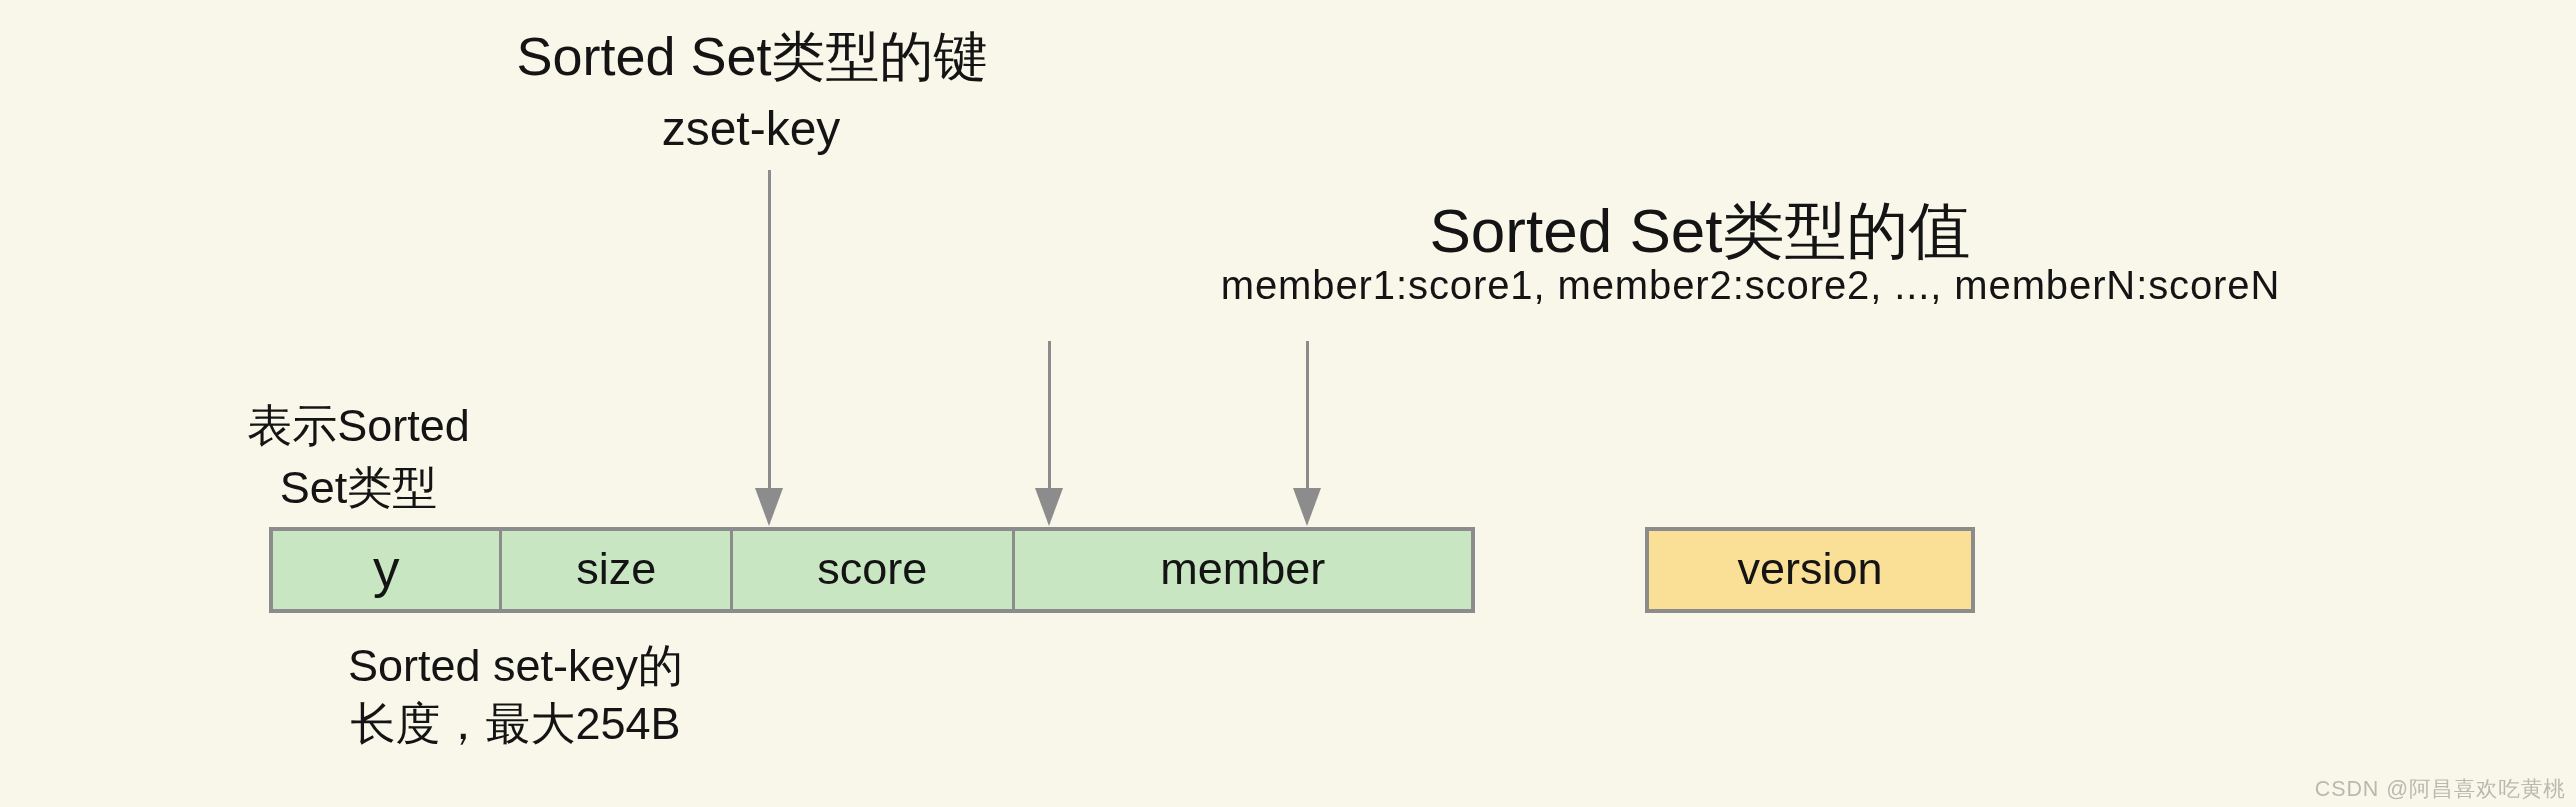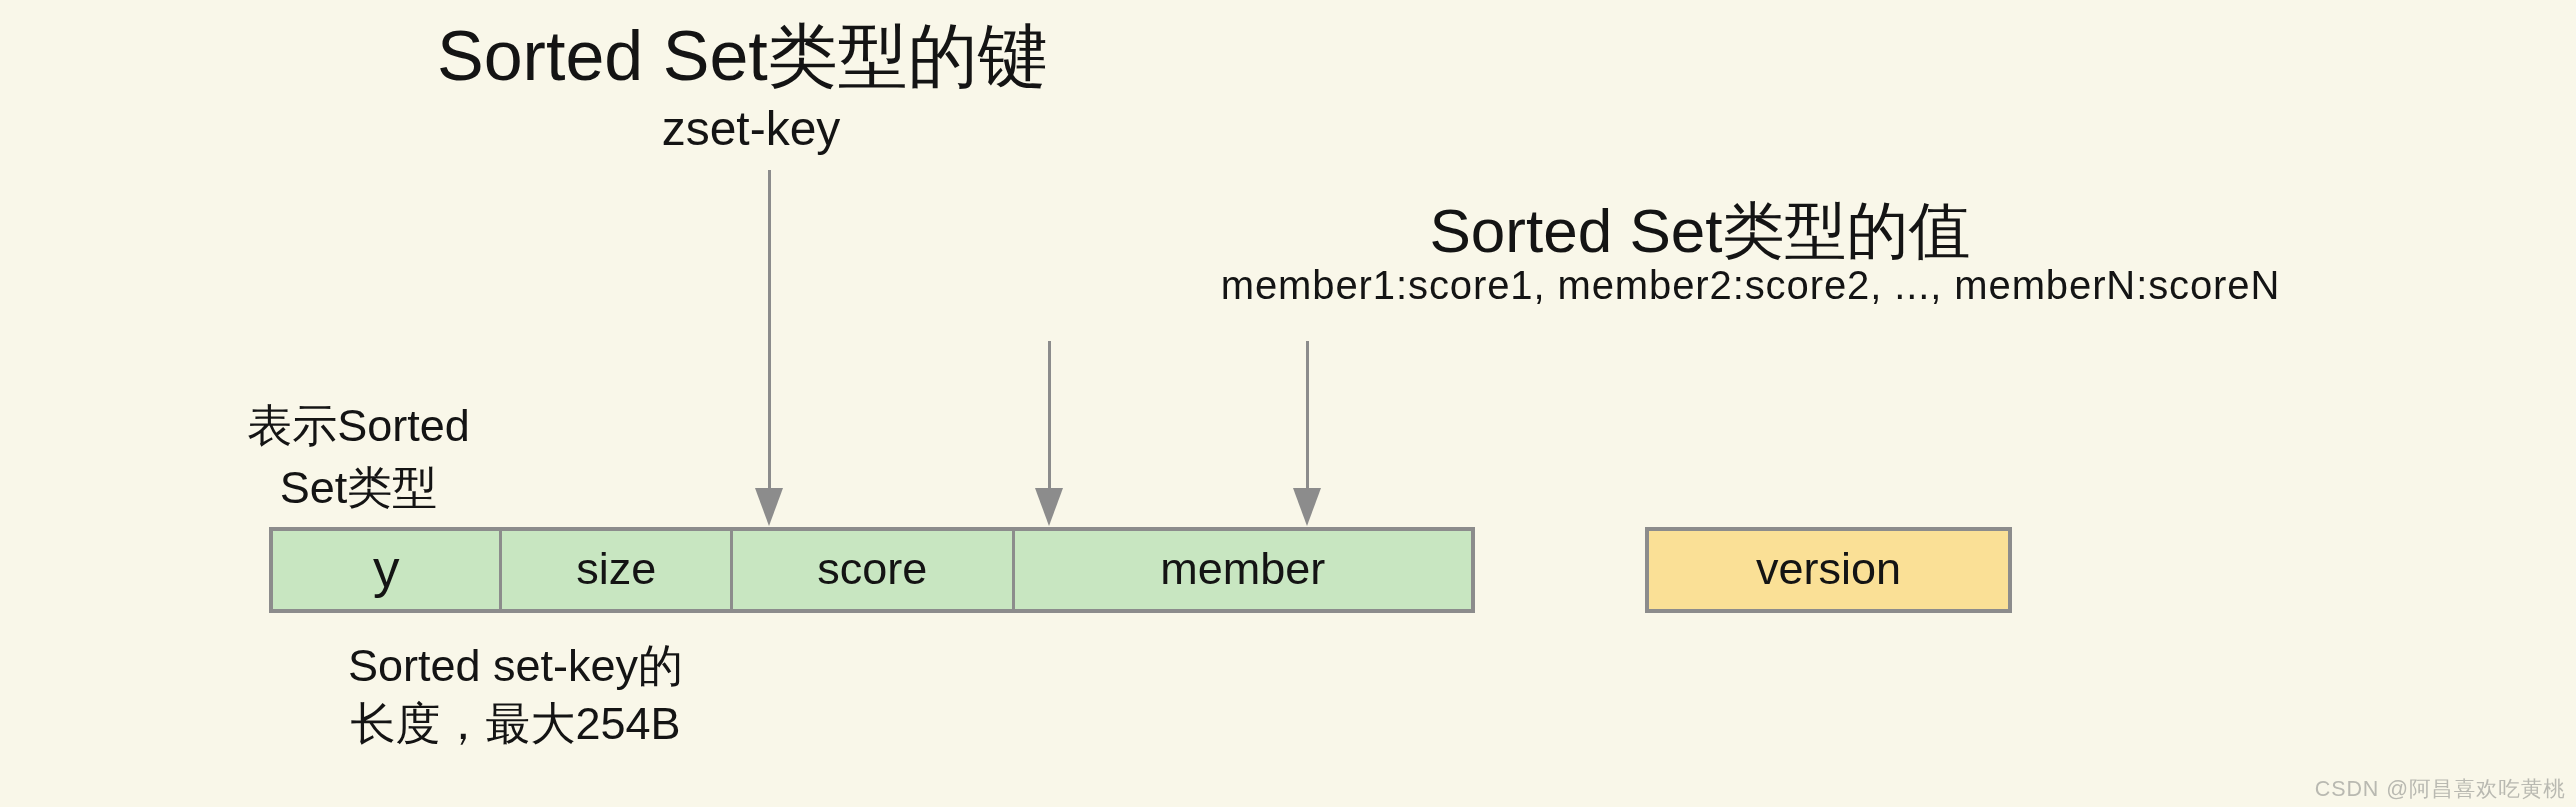--- a/index.html
+++ b/index.html
@@ -8,21 +8,21 @@
     position: relative;
     width: 2576px;
     height: 807px;
     background: var(--background, #f9f7e9);
     font-family: "Liberation Sans", sans-serif;
     color: var(--text-black, #141414);
     overflow: hidden;
   }
   .annot { position: absolute; text-align: center; white-space: nowrap; }
 
-  .key-title    { left: 437px;  top: 22px;  width: 610px;  font-size: 70px; line-height: 69px; }
+  .key-title    { left: 447px;  top: 22px;  width: 610px;  font-size: 54px; line-height: 69px; }
   .key-subtitle { left: 575px;  top: 101px; width: 352px;  font-size: 48px; line-height: 55px; }
   .value-title  { left: 1395px; top: 196px; width: 610px;  font-size: 62px; line-height: 69px; }
   .value-subtitle { left: 969px; top: 259px; width: 1563px; font-size: 40px; line-height: 53px; letter-spacing: 0.9px; }
   .type-label   { left: 206px;  top: 383px; width: 305px;  font-size: 45px; line-height: 62px; margin-top: 12px; }
   .length-label { left: 301px;  top: 637px; width: 429px;  font-size: 45px; line-height: 58px; }
 
   .arrow { position: absolute; }
   .arrow-line {
     position: absolute;
     width: 3.4px;
@@ -43,21 +43,21 @@
   #arrow-member .arrow-head{ left: 1293px; top: 488px; }
 
   .struct-table {
     position: absolute;
     top: 527px;
     height: 86px;
     display: flex;
     border: 4.3px solid var(--border-gray, #8c8c8c);
   }
   #main-table { left: 269px;  width: 1206px; background: var(--cell-green, #c8e6c1); }
-  #meta-table { left: 1645px; width: 367px;  background: var(--cell-yellow, #fae096); flex-direction: column; }
+  #meta-table { left: 1645px; width: 330px;  background: var(--cell-yellow, #fae096); flex-direction: column; }
   .cell {
     display: flex;
     align-items: center;
     justify-content: center;
     border-left: 3.4px solid var(--border-gray, #8c8c8c);
     overflow: hidden;
   }
   .cell:first-child { border-left: none; }
   .cell-text { font-size: 45px; line-height: 1; padding-bottom: 3.4px; }
   .cell-text.big { font-size: 53px; }

